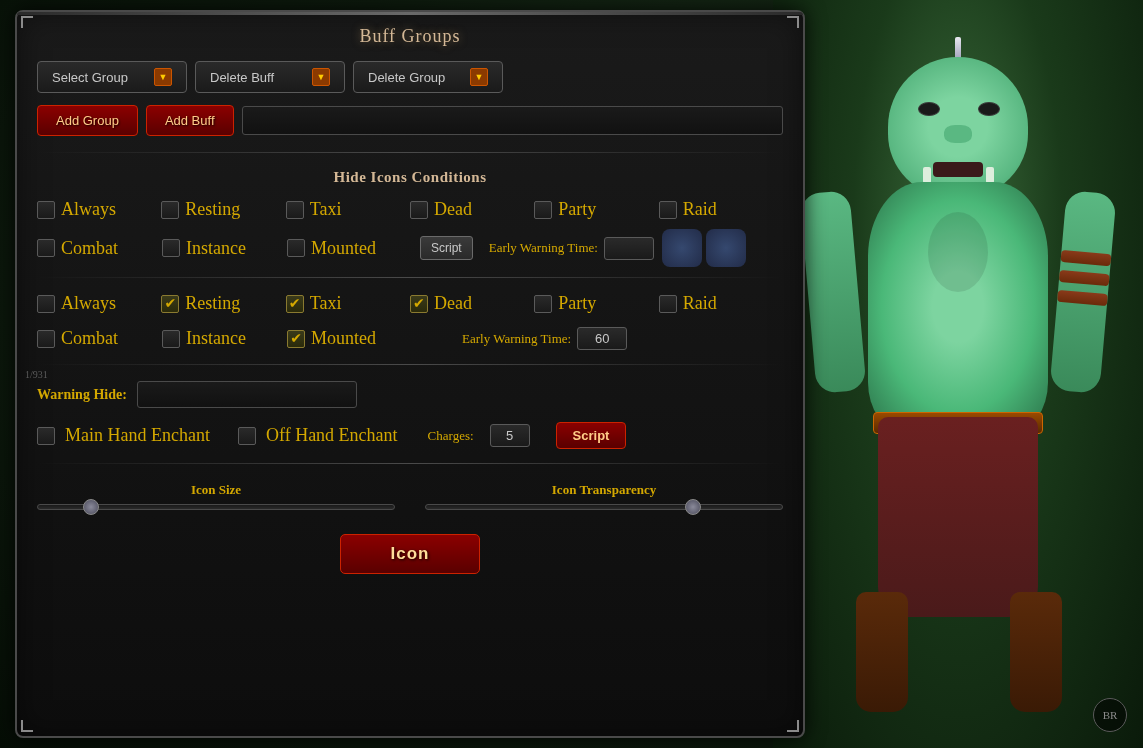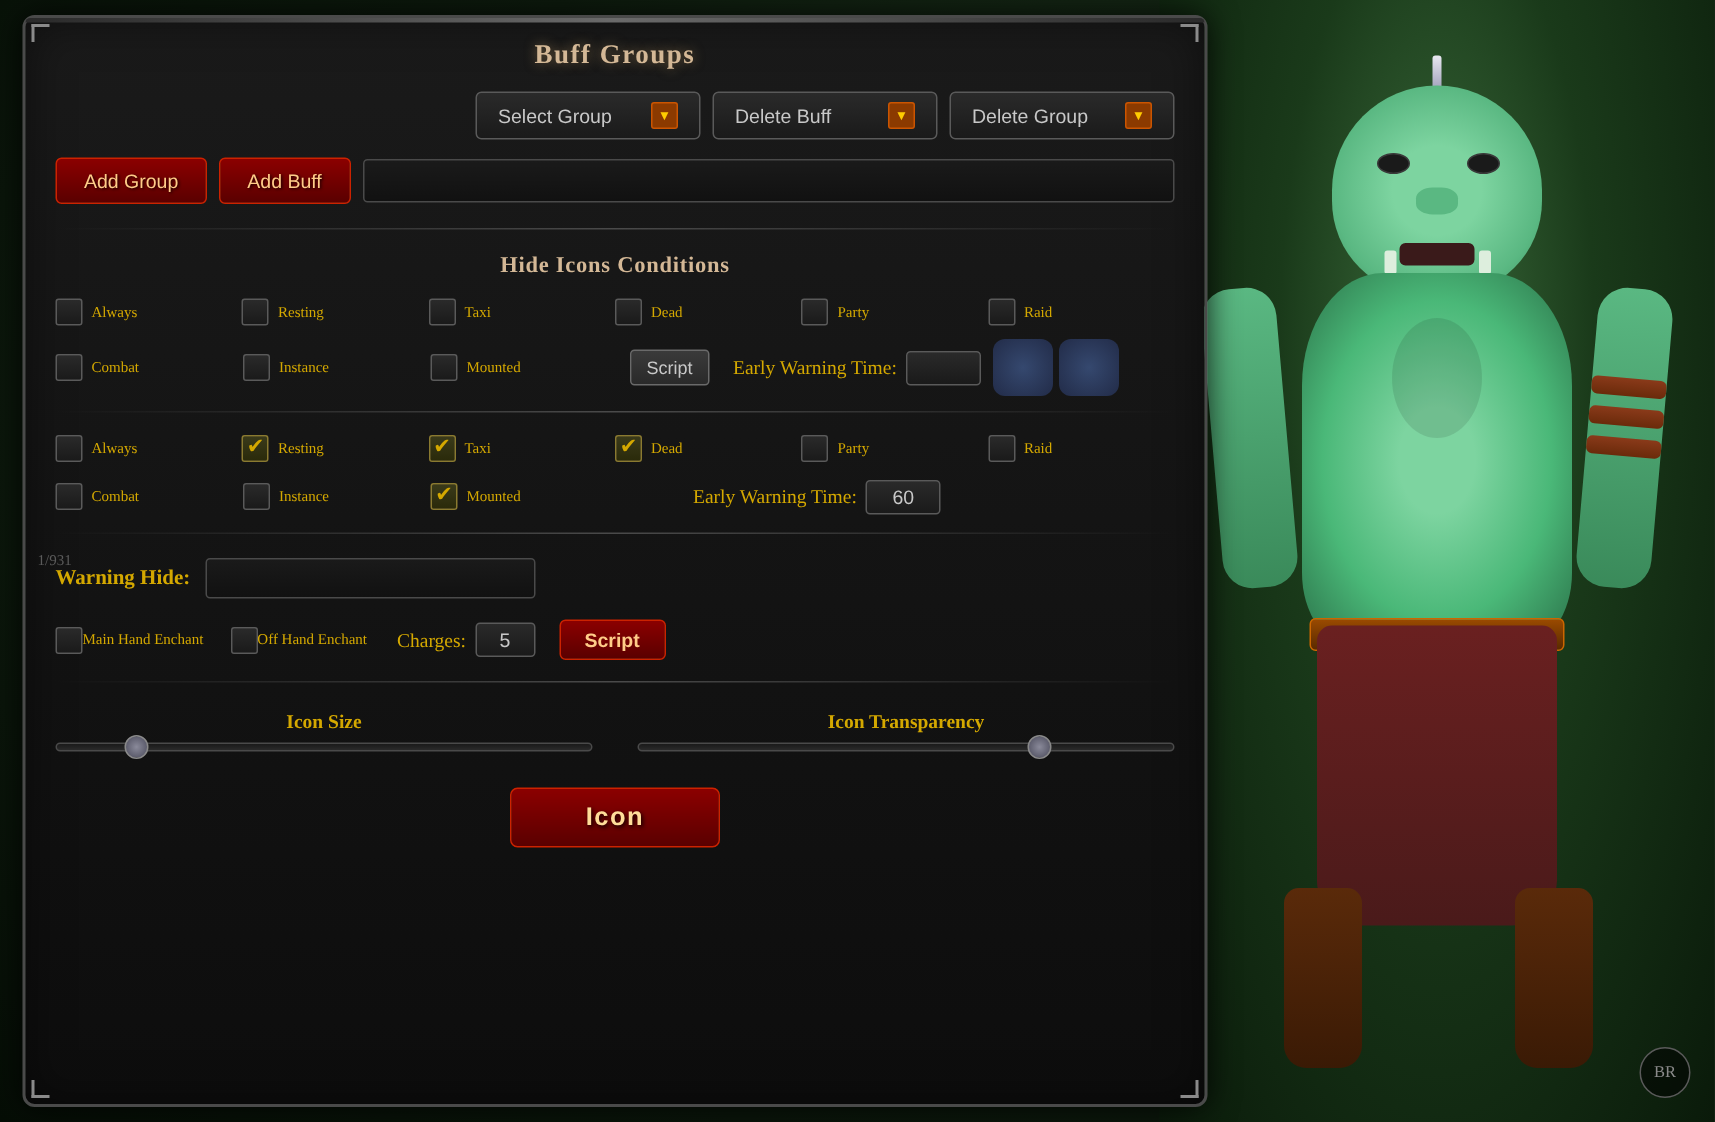--- a/index.html
+++ b/index.html
@@ -99,30 +99,30 @@
       position: absolute;
       top: 0; left: 0; right: 0; height: 3px;
       background: linear-gradient(90deg, #2a2a2a, #6a6a6a, #2a2a2a);
       border-radius: 8px 8px 0 0;
     }
 
     .panel-title {
       text-align: center;
       color: #d4b896;
       font-size: 18px;
-      font-weight: bold;
+      font-weight: normal;
       padding: 14px 0 10px;
       letter-spacing: 1px;
       text-shadow: 0 0 8px rgba(200,160,100,0.5);
     }
 
     
     .dropdown-row {
       display: flex;
-      justify-content: flex-end;
+      justify-content: flex-start;
       gap: 8px;
       padding: 4px 20px;
     }
 
     .dropdown-btn {
       background: linear-gradient(180deg, #2a2a2a 0%, #1a1a1a 100%);
       border: 1px solid #5a5a5a;
       border-radius: 4px;
       color: #c8c8c8;
       font-size: 13px;
@@ -223,21 +223,21 @@
     }
 
     .cb-check {
       color: #d4a800;
       font-size: 14px;
       line-height: 1;
     }
 
     .cb-label {
       color: #d4a800;
-      font-size: 10px;
+      font-size: 18px;
     }
 
     
     .script-btn {
       background: linear-gradient(180deg, #3a3a3a 0%, #2a2a2a 100%);
       border: 1px solid #6a6a6a;
       border-radius: 3px;
       color: #c8c8c8;
       font-size: 12px;
       padding: 4px 10px;
@@ -287,20 +287,21 @@
       color: #c8c8c8;
       padding: 5px 8px;
       width: 220px;
       font-size: 13px;
     }
 
     
     .enchant-row {
       display: flex;
       align-items: center;
+      gap: 10px;
       padding: 6px 20px;
     }
 
     .charges-label {
       color: #d4a800;
       font-size: 13px;
     }
 
     .charges-input {
       background: linear-gradient(180deg, #2a2a2a 0%, #1a1a1a 100%);

